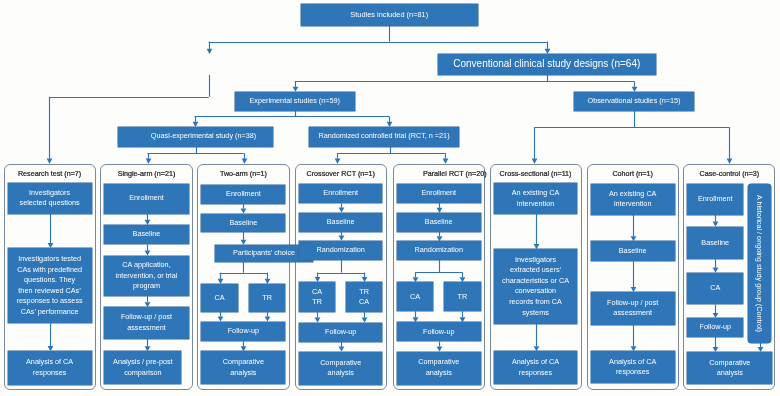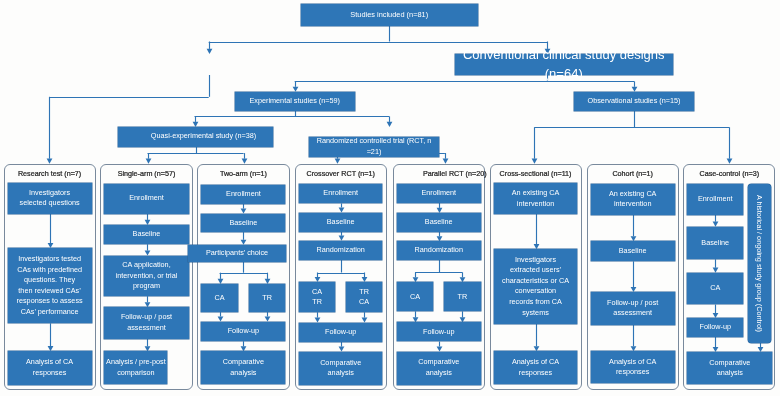--- a/index.html
+++ b/index.html
@@ -139,31 +139,31 @@
       <path d="M712.6 267.59999999999997 L718.4 267.59999999999997 L715.5 272.7 Z" fill="#2e74b5"></path>
       <line x1="715.5" y1="304.5" x2="715.5" y2="313" stroke="#2e74b5" stroke-width="1.15"></line>
       <path d="M712.6 312.9 L718.4 312.9 L715.5 318 Z" fill="#2e74b5"></path>
       <line x1="715.5" y1="336.5" x2="715.5" y2="347" stroke="#2e74b5" stroke-width="1.15"></line>
       <path d="M712.6 346.9 L718.4 346.9 L715.5 352 Z" fill="#2e74b5"></path>
       <line x1="760.5" y1="342.8" x2="760.5" y2="347" stroke="#2e74b5" stroke-width="1.15"></line>
       <path d="M757.6 346.9 L763.4 346.9 L760.5 352 Z" fill="#2e74b5"></path>
     </svg>
 
   <div class="node" id="n-root" style="left: 300.5px; top: 4px; width: 177.5px; height: 22px; font-size: 7.4px;"><span>Studies included (n=81)</span></div>
-  <div class="node" id="n-bright" style="left: 438px; top: 54px; width: 217.5px; height: 21px; font-size: 13px; margin-left: 17px;"><span>Conventional clinical study designs (n=64)</span></div>
+  <div class="node" id="n-bright" style="left: 438px; top: 54px; width: 217.5px; height: 21px; font-size: 10px;"><span>Conventional clinical study designs (n=64)</span></div>
   <div class="node" id="n-exp" style="left: 235px; top: 92px; width: 119.5px; height: 19px; font-size: 7.25px;"><span>Experimental studies (n=59)</span></div>
   <div class="node" id="n-obs" style="left: 574px; top: 92px; width: 120px; height: 19px; font-size: 7.25px;"><span>Observational studies (n=15)</span></div>
   <div class="node" id="n-quasi" style="left: 118px; top: 127px; width: 155px; height: 19.5px; font-size: 7.25px; padding-left: 16px;"><span>Quasi-experimental study  (n=38)</span></div>
-  <div class="node" id="n-rct" style="left: 309px; top: 137px; width: 130px; height: 19.5px; font-size: 7.25px;"><span>Randomized controlled trial (RCT, n =21)</span></div>
+  <div class="node" id="n-rct" style="left: 309px; top: 127px; width: 150px; height: 19.5px; font-size: 7.25px;"><span>Randomized controlled trial (RCT, n =21)</span></div>
 
   <div id="panels">
       <div class="panel" style="left: 3.5px; top: 164px; width: 92.2px; height: 226.3px;"></div>
       <div class="ptitle" style="left: 3.5px; top: 168.8px; width: 92.2px; font-size: 7.2px;">Research test (n=7)</div>
       <div class="panel" style="left: 100.3px; top: 164px; width: 92.4px; height: 226.3px;"></div>
-      <div class="ptitle" style="left: 100.3px; top: 168.8px; width: 92.4px; font-size: 7.2px;">Single-arm (n=57)</div>
+      <div class="ptitle" style="left: 100.3px; top: 168.8px; width: 92.4px; font-size: 7.2px;">Single-arm (n=21)</div>
       <div class="panel" style="left: 197.2px; top: 164px; width: 92.4px; height: 226.3px;"></div>
       <div class="ptitle" style="left: 197.2px; top: 168.8px; width: 92.4px; font-size: 7.2px; text-align: center;">Two-arm (n=1)</div>
       <div class="panel" style="left: 294.8px; top: 164px; width: 91.8px; height: 226.3px;"></div>
       <div class="ptitle" style="left: 294.8px; top: 168.8px; width: 91.8px; font-size: 7.2px;">Crossover RCT (n=1)</div>
       <div class="panel" style="left: 392.7px; top: 164px; width: 92.1px; height: 226.3px;"></div>
       <div class="ptitle" style="left: 392.7px; top: 168.8px; width: 92.1px; font-size: 7.2px; padding-left: 16px;">Parallel RCT (n=20)</div>
       <div class="panel" style="left: 489.5px; top: 164px; width: 92.1px; height: 226.3px;"></div>
       <div class="ptitle" style="left: 489.5px; top: 168.8px; width: 92.1px; font-size: 7.2px;">Cross-sectional (n=11)</div>
       <div class="panel" style="left: 586.6px; top: 164px; width: 92.2px; height: 226.3px;"></div>
       <div class="ptitle" style="left: 586.6px; top: 168.8px; width: 92.2px; font-size: 7.2px;">Cohort (n=1)</div>
@@ -179,42 +179,42 @@
 CAs’ performance</span></div>
       <div class="node" style="left: 7.6px; top: 351.2px; width: 84px; height: 33.4px; font-size: 7.25px;"><span>Analysis of CA
 responses</span></div>
       <div class="node" style="left: 104.4px; top: 183.5px; width: 84.2px; height: 30.4px; font-size: 7.25px;"><span>Enrollment</span></div>
       <div class="node" style="left: 104.4px; top: 224.9px; width: 84.2px; height: 19.3px; font-size: 7.25px;"><span>Baseline</span></div>
       <div class="node" style="left: 104.4px; top: 255.6px; width: 84.2px; height: 40.6px; font-size: 7.25px;"><span>CA application,
 intervention, or trial
 program</span></div>
       <div class="node" style="left: 104.4px; top: 307.3px; width: 84.2px; height: 31.5px; font-size: 7.25px;"><span>Follow-up / post
 assessment</span></div>
-      <div class="node" style="left: 104.4px; top: 351.4px; width: 63px; height: 32.8px; font-size: 7.25px;"><span>Analysis / pre-post
+      <div class="node" style="left: 104.4px; top: 351.4px; width: 77px; height: 32.8px; font-size: 7.25px;"><span>Analysis / pre-post
 comparison</span></div>
       <div class="node" style="left: 493.6px; top: 183px; width: 83.9px; height: 31px; font-size: 7.25px;"><span>An existing CA
 intervention</span></div>
       <div class="node" style="left: 493.6px; top: 249.2px; width: 83.9px; height: 74.4px; font-size: 7.25px;"><span>Investigators
 extracted users’
 characteristics or CA
 conversation
 records from CA
 systems</span></div>
       <div class="node" style="left: 493.6px; top: 351.3px; width: 83.9px; height: 33px; font-size: 7.25px;"><span>Analysis of CA
 responses</span></div>
       <div class="node" style="left: 590.7px; top: 183.7px; width: 84px; height: 30.9px; font-size: 7.25px;"><span>An existing CA
 intervention</span></div>
       <div class="node" style="left: 590.7px; top: 241.3px; width: 84px; height: 20px; font-size: 7.25px;"><span>Baseline</span></div>
       <div class="node" style="left: 590.7px; top: 292px; width: 84px; height: 32.6px; font-size: 7.25px;"><span>Follow-up / post
 assessment</span></div>
       <div class="node" style="left: 590.7px; top: 351.3px; width: 84px; height: 32.2px; font-size: 7.25px;"><span>Analysis of CA
 responses</span></div>
       <div class="node" style="left: 201.3px; top: 184.5px; width: 84.2px; height: 19.4px; font-size: 7.25px;"><span>Enrollment</span></div>
       <div class="node" style="left: 201.3px; top: 213.6px; width: 84.2px; height: 18.5px; font-size: 7.25px;"><span>Baseline</span></div>
-      <div class="node" style="left: 188px; top: 244.8px; width: 98px; height: 16.8px; font-size: 7.25px;"><span>Participants’ choice</span></div>
+      <div class="node" style="left: 215px; top: 244.8px; width: 98px; height: 16.8px; font-size: 7.25px;"><span>Participants’ choice</span></div>
       <div class="node" style="left: 201.3px; top: 283.9px; width: 36.6px; height: 28.2px; font-size: 7.25px;"><span>CA</span></div>
       <div class="node" style="left: 248.8px; top: 283.9px; width: 36.7px; height: 28.2px; font-size: 7.25px;"><span>TR</span></div>
       <div class="node" style="left: 201.3px; top: 321.5px; width: 84.2px; height: 19.7px; font-size: 7.25px;"><span>Follow-up</span></div>
       <div class="node" style="left: 201.3px; top: 351.4px; width: 84.2px; height: 33.1px; font-size: 7.25px;"><span>Comparative
 analysis</span></div>
       <div class="node" style="left: 298.9px; top: 184.1px; width: 83.6px; height: 19.3px; font-size: 7.25px;"><span>Enrollment</span></div>
       <div class="node" style="left: 298.9px; top: 212.5px; width: 83.6px; height: 19.3px; font-size: 7.25px;"><span>Baseline</span></div>
       <div class="node" style="left: 298.9px; top: 240.7px; width: 83.6px; height: 19.3px; font-size: 7.25px;"><span>Randomization</span></div>
       <div class="node" style="left: 298.9px; top: 282px; width: 36.5px; height: 30.2px; font-size: 7.25px;"><span>CA
 TR</span></div>

